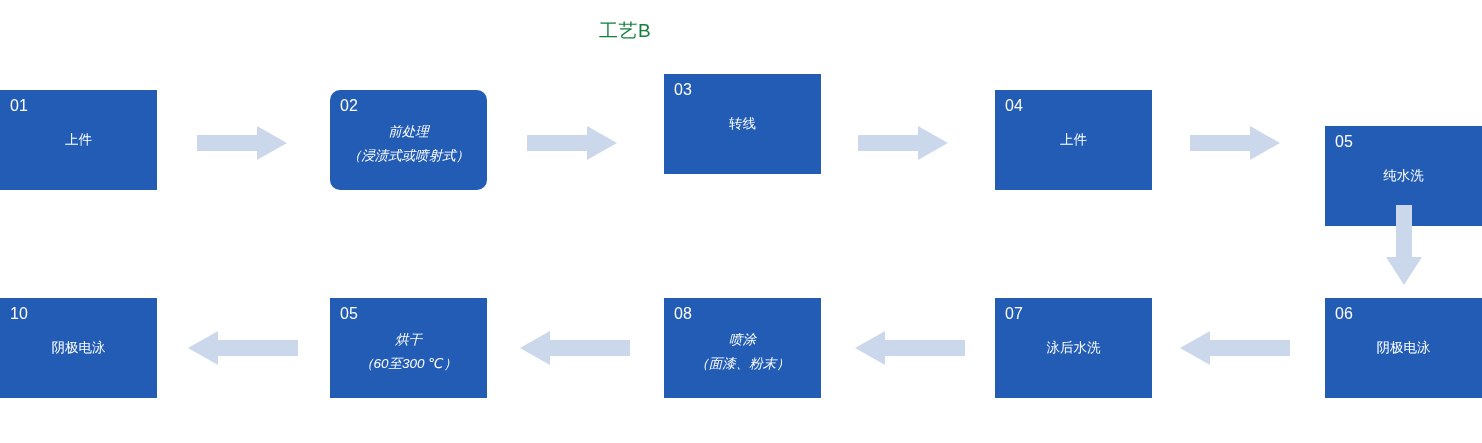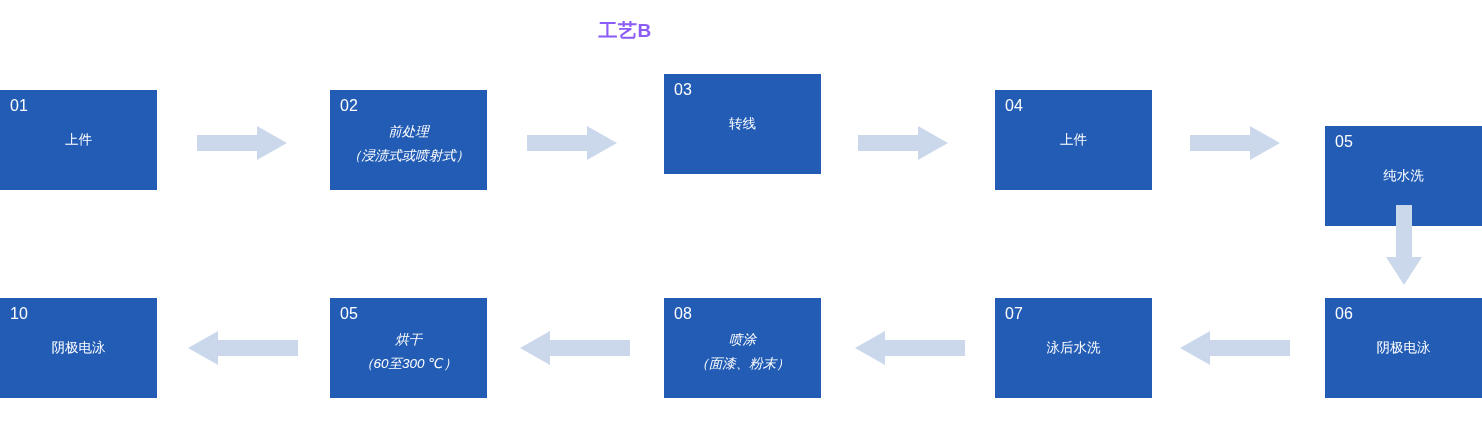--- a/index.html
+++ b/index.html
@@ -22,22 +22,22 @@
   }
 
   
   .chart-title {
     position: absolute;
     left: 0;
     top: 18px;
     width: 1250px;
     text-align: center;
     font-size: 19px;
-    font-weight: bold;
-    color: #8b5cf6;
+    font-weight: normal;
+    color: #15803d;
     letter-spacing: 0.5px;
   }
 
   
   .node {
     position: absolute;
     width: 157px;
     height: 100px;
     background: #225CB5;
     box-sizing: border-box;
@@ -90,21 +90,21 @@
     <span class="node-num">01</span>
     <span class="node-label">上件</span>
   </div>
 
   <div class="arrow" style="left:197px; top:126px;">
     <svg width="90" height="34" viewBox="0 0 90 34" aria-hidden="true">
       <polygon points="0,9 60,9 60,0 90,17 60,34 60,25 0,25" fill="#CBD8EC"></polygon>
     </svg>
   </div>
 
-  <div class="node two-line" style="left:330px; top:90px;">
+  <div class="node two-line" style="left:330px; top:90px;border-radius:10px;">
     <span class="node-num">02</span>
     <span class="node-label">前处理
 （浸渍式或喷射式）</span>
   </div>
 
   <div class="arrow" style="left:527px; top:126px;">
     <svg width="90" height="34" viewBox="0 0 90 34" aria-hidden="true">
       <polygon points="0,9 60,9 60,0 90,17 60,34 60,25 0,25" fill="#CBD8EC"></polygon>
     </svg>
   </div>

